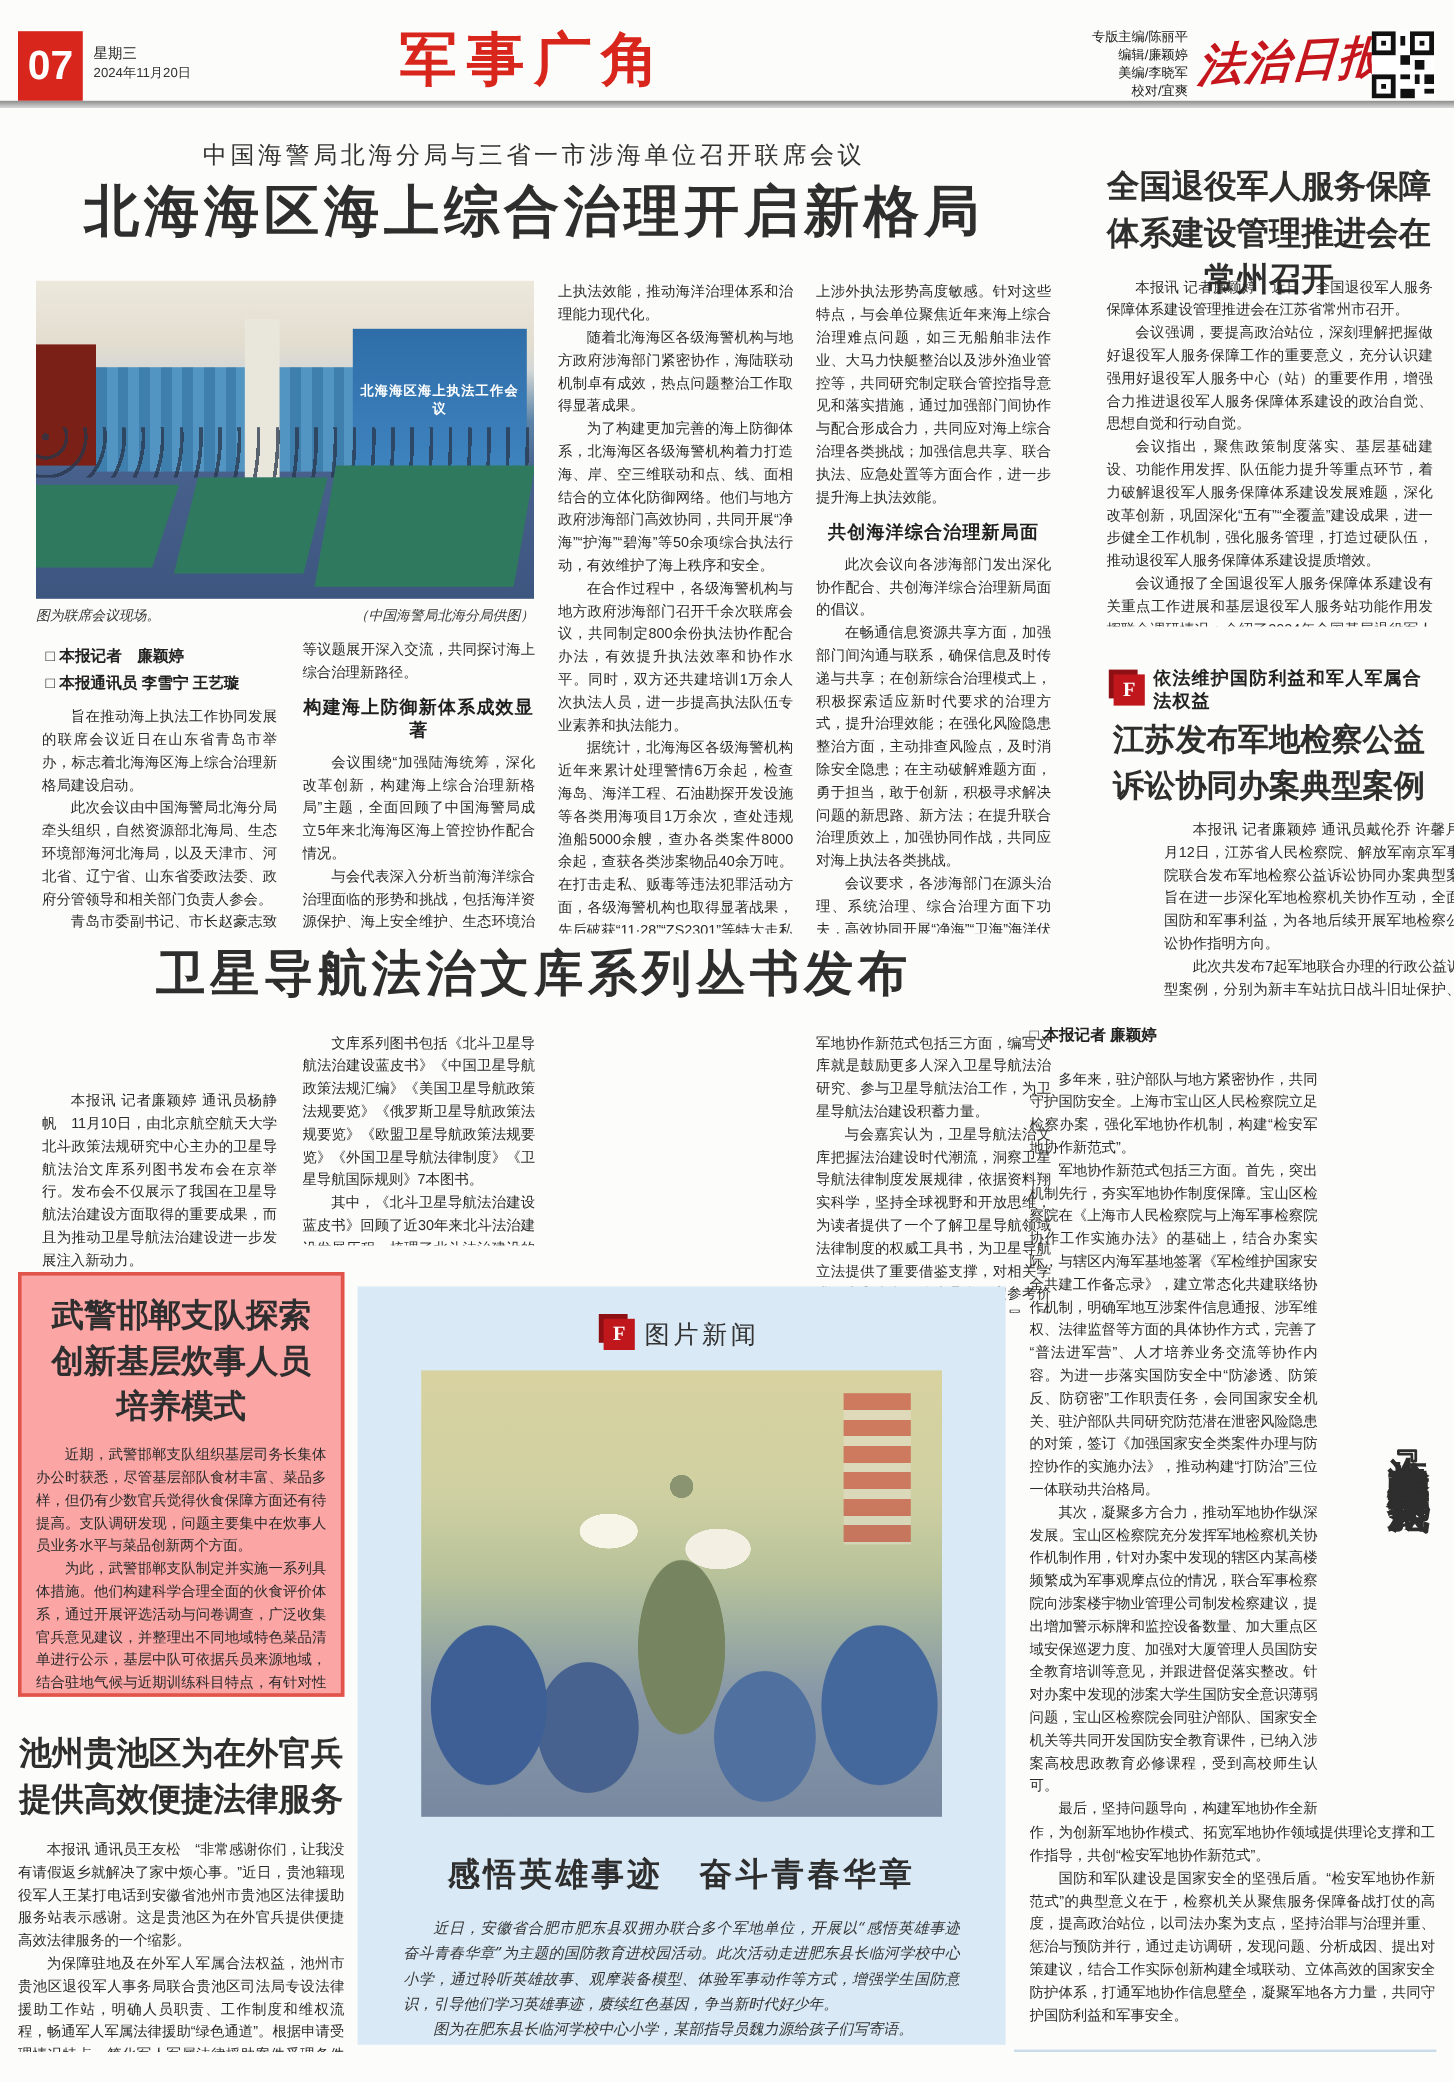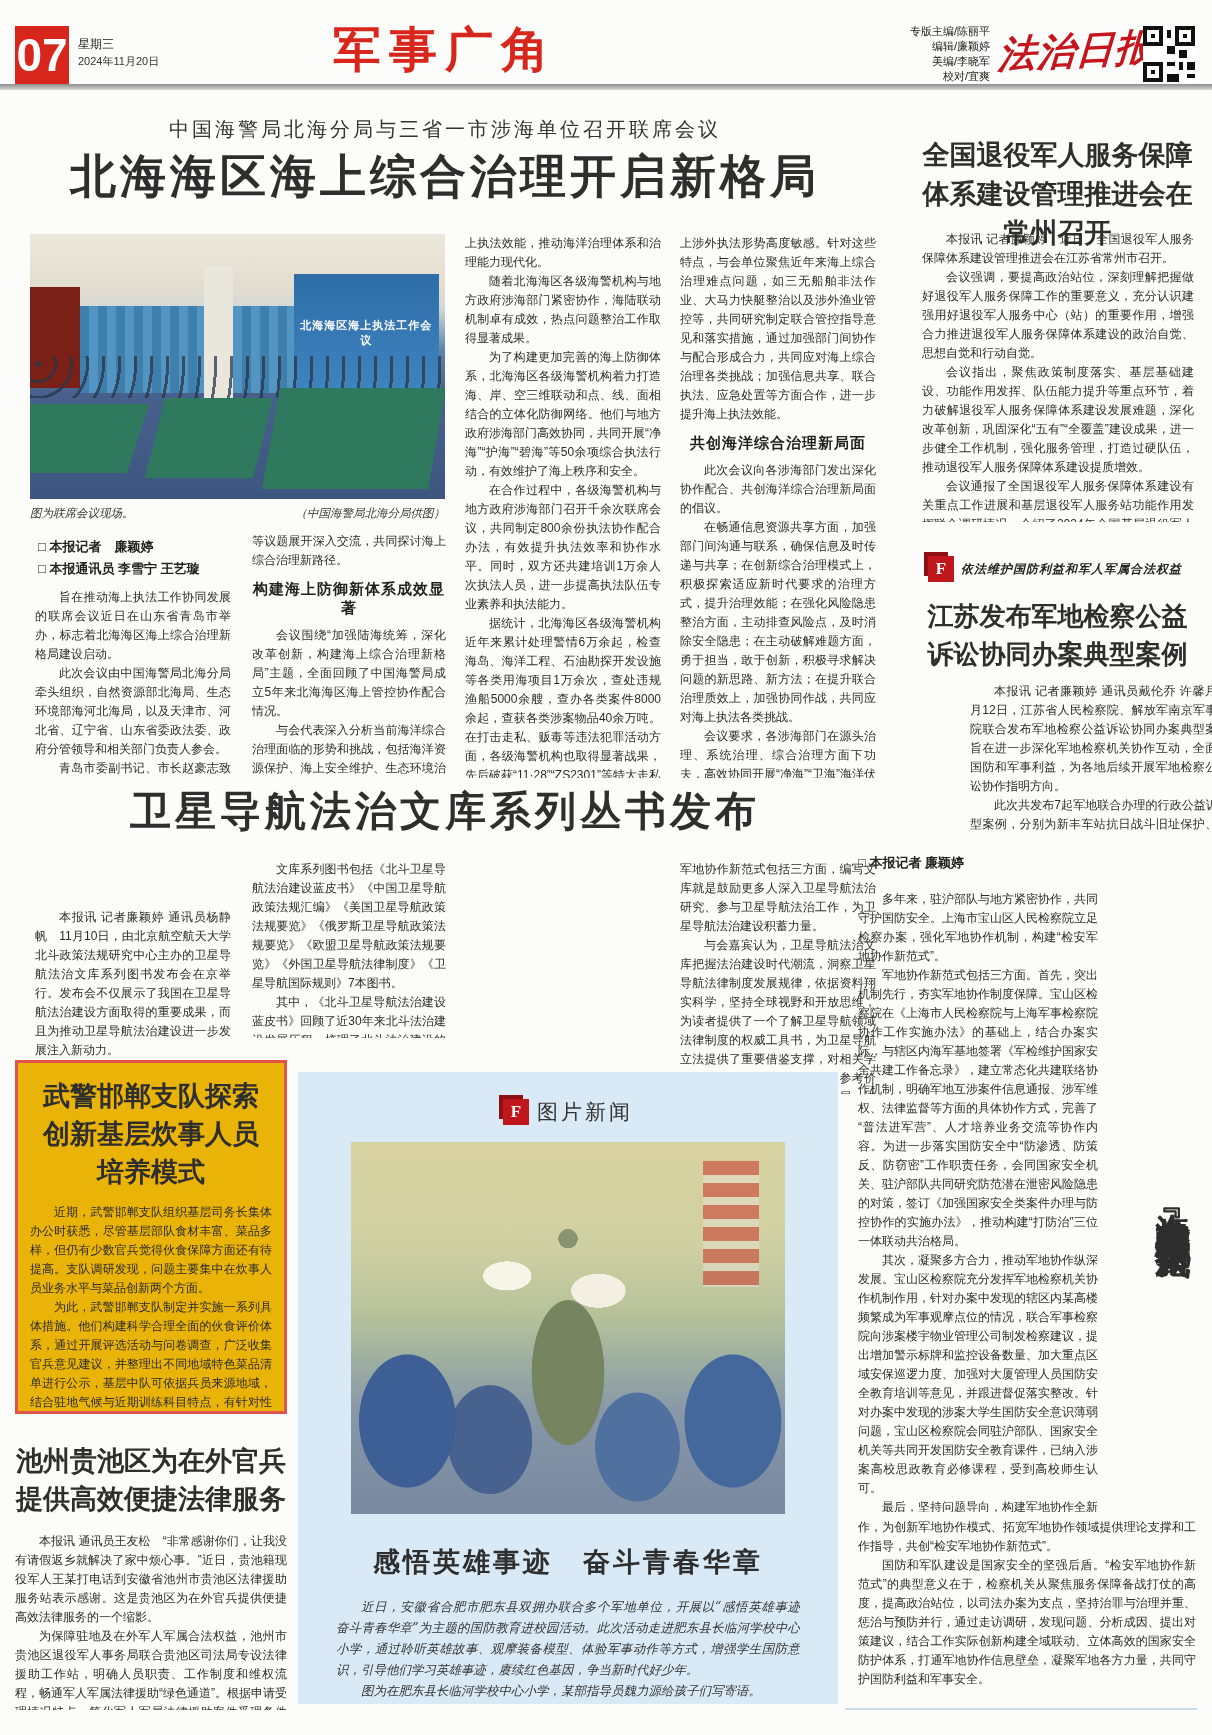--- a/index.html
+++ b/index.html
@@ -1,21 +1,21 @@
 <!DOCTYPE html>
 <html lang="zh"><head>
 <meta charset="utf-8">
 <style>
   html,body{margin:0;padding:0;background:#e9e9e9;}
   .page{position:relative;width:1212px;height:1735px;background:#fcfcfa;margin:0 auto;overflow:hidden;
         font-family:"Liberation Sans","DejaVu Sans",sans-serif;color:#2b2b2b;}
   .abs{position:absolute;}
   
   .pgnum{left:15px;top:26px;width:54px;height:58px;background:#d8261d;color:#fff;
-         display:flex;align-items:center;justify-content:center;font-size:46px;font-weight:bold;}
+         display:flex;align-items:center;justify-content:center;font-size:34px;font-weight:bold;}
   .pgdate{left:78px;top:36px;font-size:12px;line-height:17px;color:#222;}
   .pgdate .d2{font-size:11px;color:#333;}
   .section-title{left:30px;top:18px;width:830px;text-align:center;font-size:48px;font-weight:800;
                  color:#d8261d;letter-spacing:8px;}
   .credits{left:815px;top:24px;width:175px;text-align:right;font-size:11px;line-height:15px;color:#222;}
   .paper-logo{left:998px;top:26px;width:140px;font-family:"DejaVu Serif","Liberation Serif",serif;
               font-style:italic;font-weight:bold;font-size:38px;color:#c4161c;transform:rotate(-3deg) skewX(-6deg);
               letter-spacing:1px;white-space:nowrap;}
   .qr{left:1143px;top:26px;width:52px;height:56px;}
   .header-rule{left:0;top:84px;width:1212px;height:6px;background:linear-gradient(180deg,#8c8c8c,#d8d8d8);}
@@ -52,41 +52,41 @@
   .m-col3{left:465px;top:234px;width:196px;height:544px;}
   .m-col4{left:680px;top:234px;width:196px;height:544px;}
   
   .vet-headline{left:918px;top:136px;width:279px;text-align:center;font-size:27px;font-weight:700;
                 line-height:39px;color:#2e2e2e;}
   .vet-body{left:922px;top:230px;width:272px;height:292px;}
   .f-kicker{left:928px;top:556px;width:268px;display:flex;align-items:center;gap:7px;}
   .fcube{width:26px;height:26px;background:#c0171c;position:relative;flex:0 0 auto;
          box-shadow:-5px -5px 0 -1px #8e1014;display:flex;align-items:center;justify-content:center;
          color:#fff;font-weight:bold;font-size:17px;font-family:"Liberation Serif",serif;}
-  .f-kicker .ktext{font-size:12px;font-weight:700;color:#222;letter-spacing:1px;font-style:italic;}
+  .f-kicker .ktext{font-size:15px;font-weight:700;color:#222;letter-spacing:1px;}
   .js-headline{left:918px;top:597px;width:279px;text-align:center;font-size:26px;font-weight:700;
                line-height:38px;color:#2e2e2e;}
   .js-body{left:970px;top:682px;width:272px;height:152px;}
   
   .sh-byline{left:858px;top:852px;}
   .sh-col{left:858px;top:890px;width:240px;height:622px;}
   .sh-vertical{left:1104px;top:888px;width:92px;height:628px;writing-mode:vertical-rl;
                font-size:35px;font-weight:700;color:#2e2e2e;letter-spacing:2px;
                display:flex;justify-content:center;}
   .sh-tail{left:858px;top:1518px;width:338px;height:182px;}
   .sh-rule{left:845px;top:1708px;width:352px;height:2px;background:#c9dcea;}
   
   .sat-headline{left:30px;top:784px;width:830px;text-align:center;font-size:41px;font-weight:700;
                 letter-spacing:4px;color:#2e2e2e;}
   .sat-col1{left:35px;top:908px;width:196px;height:190px;}
   .sat-col2{left:252px;top:860px;width:194px;height:178px;}
   .sat-col3{left:465px;top:860px;width:196px;height:234px;}
   .sat-col4{left:680px;top:860px;width:196px;height:234px;}
   
-  .wj-box{left:15px;top:1060px;width:272px;height:354px;border:3px solid #e0544a;background:#eab308;
+  .wj-box{left:15px;top:1060px;width:272px;height:354px;border:3px solid #e0544a;background:#fca5a5;
           box-sizing:border-box;padding:14px 12px;overflow:hidden;}
   .wj-box h2,.cz h2{margin:0;font-size:27px;font-weight:700;text-align:center;line-height:38px;color:#2e2e2e;}
   .wj-body{margin-top:12px;height:240px;overflow:hidden;}
   
   .cz{left:15px;top:1442px;width:272px;}
   .cz-body{margin-top:14px;height:178px;overflow:hidden;}
   
   .pn-box{left:298px;top:1072px;width:540px;height:632px;background:#d9eaf6;overflow:hidden;}
   .pn-label{margin-top:26px;display:flex;align-items:center;justify-content:center;gap:8px;}
   .pn-label .ltext{font-size:21px;color:#333;letter-spacing:3px;}

